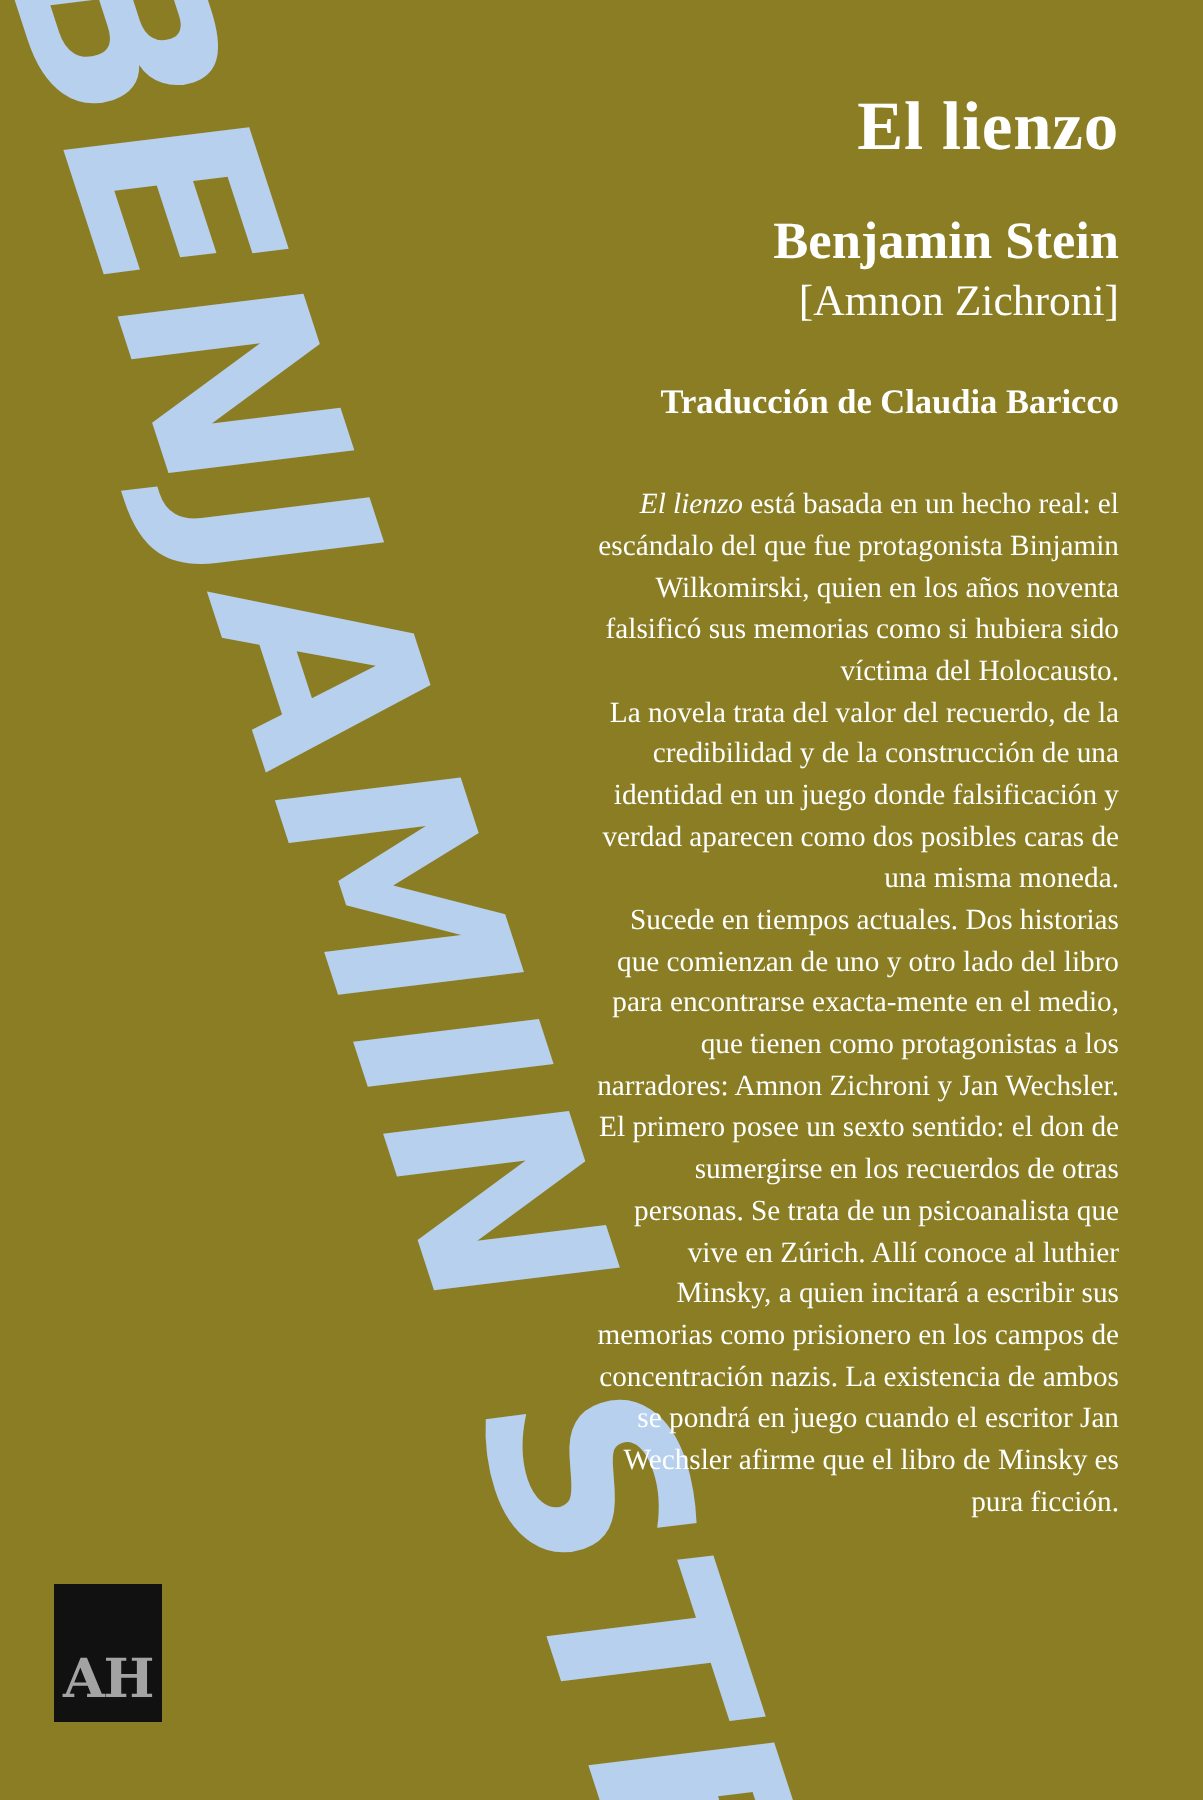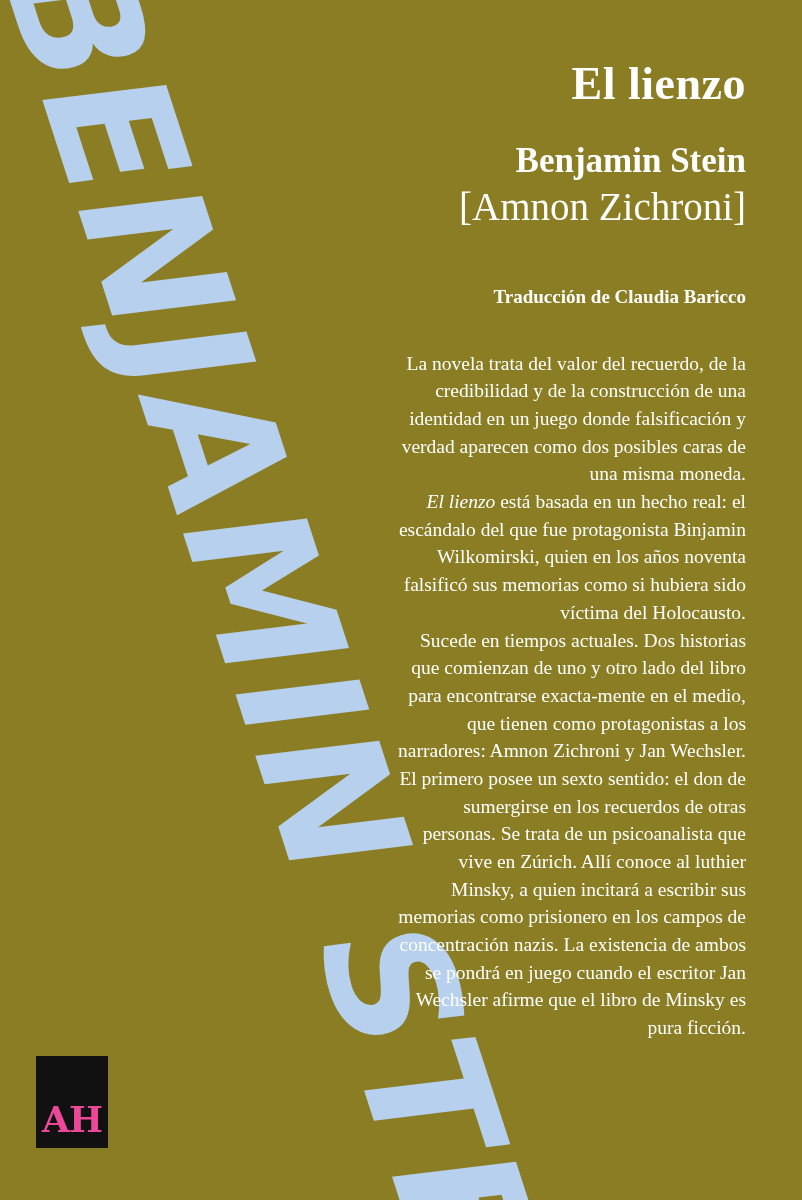--- a/index.html
+++ b/index.html
@@ -58,26 +58,26 @@
     line-height: 1.05;
     margin: 0 0 34px 0;
   }
   .author-name {
     font-size: 35px;
     font-weight: bold;
     line-height: 1.1;
     margin: 0 0 4px 0;
   }
   .author-alias {
-    font-size: 39px;
+    font-size: 29px;
     line-height: 1.15;
-    margin: 0 0 56px 0;
+    margin: 0 0 37px 0;
   }
   .translator {
-    font-size: 19px;
+    font-size: 23px;
     font-weight: bold;
     margin: 0 0 42px 0;
   }
   .blurb {
     font-size: 19.5px;
     line-height: 1.42;
     text-align: right;
     margin: 0;
   }
   .blurb p {
@@ -88,21 +88,21 @@
   }
 
   
   .logo {
     position: absolute;
     left: 36px;
     bottom: 52px;
     width: 72px;
     height: 92px;
     background: #111111;
-    color: #ec4899;
+    color: #a3a3a3;
     font-family: "DejaVu Serif", serif;
     font-weight: bold;
     font-size: 36px;
     letter-spacing: -1px;
     display: flex;
     align-items: flex-end;
     justify-content: center;
     padding-bottom: 8px;
     box-sizing: border-box;
   }
@@ -116,21 +116,21 @@
     <div class="diag-text">BENJAMIN STEIN</div>
   </div>
 
   <div class="right-col">
     <h1 class="book-title">El lienzo</h1>
     <div class="author-name">Benjamin Stein</div>
     <div class="author-alias">[Amnon Zichroni]</div>
     <div class="translator">Traducción de Claudia Baricco</div>
 
     <div class="blurb">
+      <p><span class="ital">El lienzo</span><span> está basada en un hecho real: el escándalo del que fue protagonista Binjamin Wilkomirski, quien en los años noventa falsificó sus memorias como si hubiera sido víctima del Holocausto.</span></p>
       <p>La novela trata del valor del recuerdo, de la credibilidad y de la construcción de una identidad en un juego donde falsificación y verdad aparecen como dos posibles caras de una misma moneda.</p>
-      <p><span class="ital">El lienzo</span><span> está basada en un hecho real: el escándalo del que fue protagonista Binjamin Wilkomirski, quien en los años noventa falsificó sus memorias como si hubiera sido víctima del Holocausto.</span></p>
       <p>Sucede en tiempos actuales. Dos historias que comienzan de uno y otro lado del libro para encontrarse exacta-mente en el medio, que tienen como protagonistas a los narradores: Amnon Zichroni y Jan Wechsler. El primero posee un sexto sentido: el don de sumergirse en los recuerdos de otras personas. Se trata de un psicoanalista que vive en Zúrich. Allí conoce al luthier Minsky, a quien incitará a escribir sus memorias como prisionero en los campos de concentración nazis. La existencia de ambos se pondrá en juego cuando el escritor Jan Wechsler afirme que el libro de Minsky es pura ficción.</p>
     </div>
   </div>
 
   <div class="logo">AH</div>
 
 </div>
 
 </body></html>

